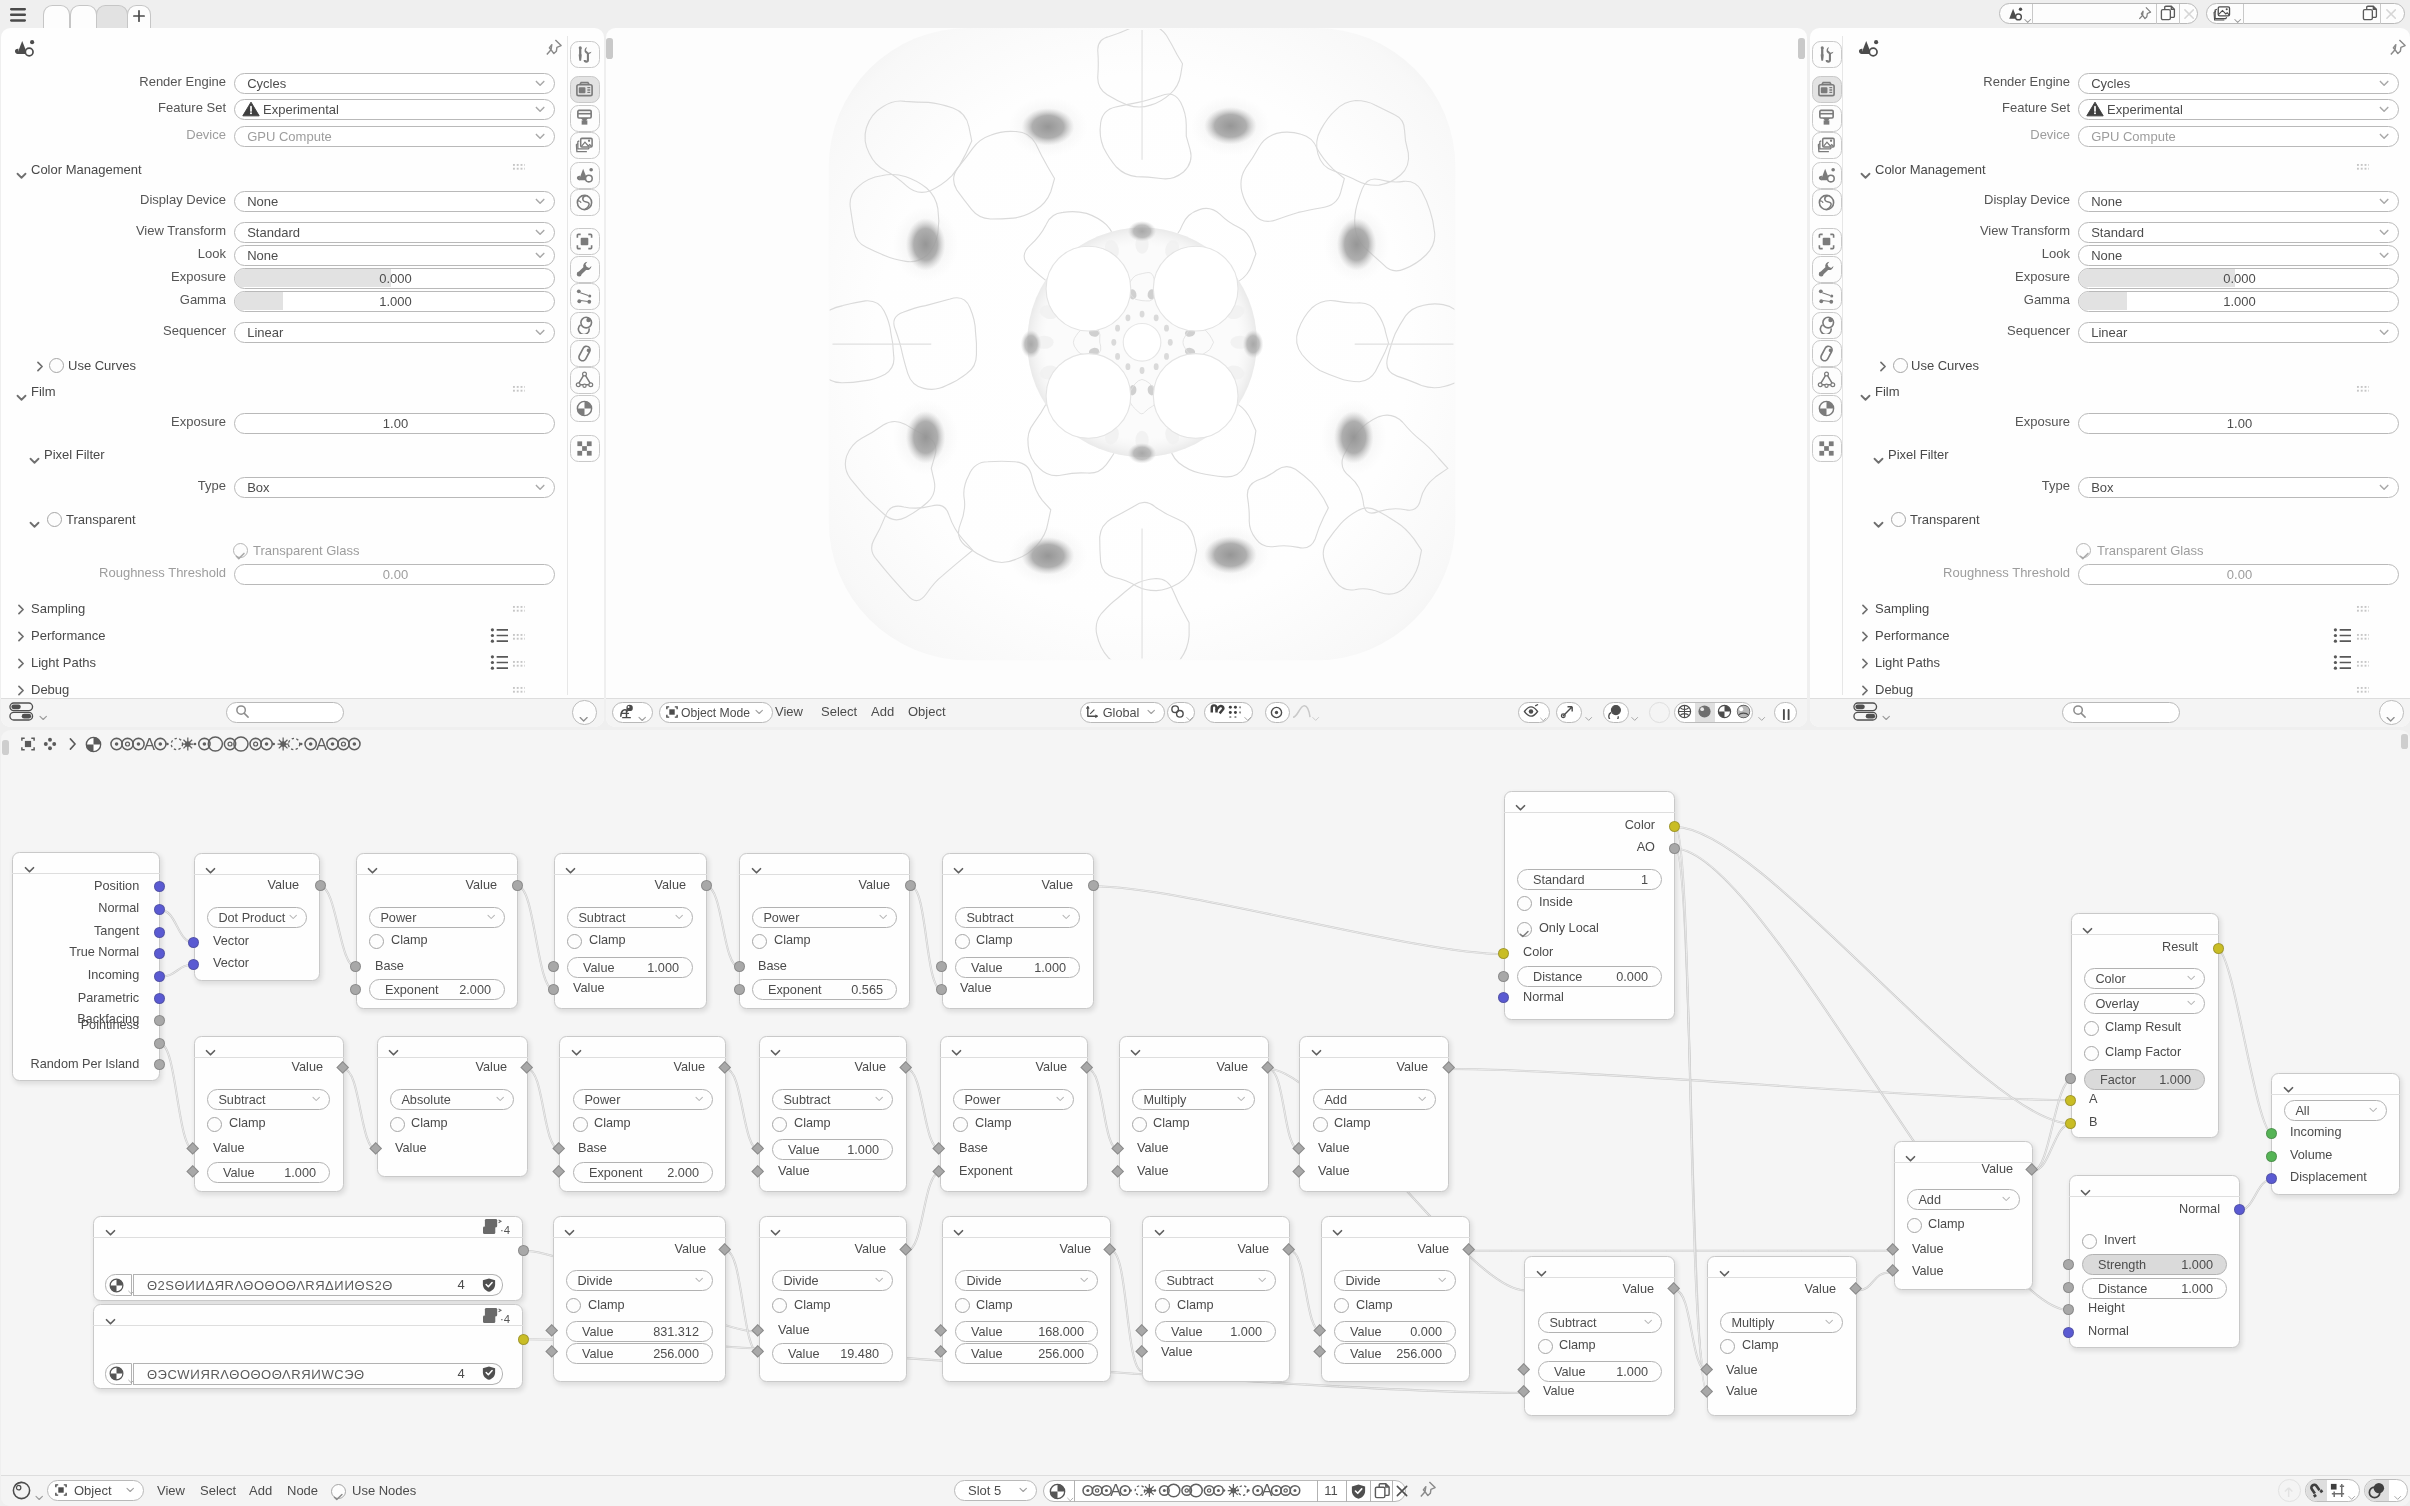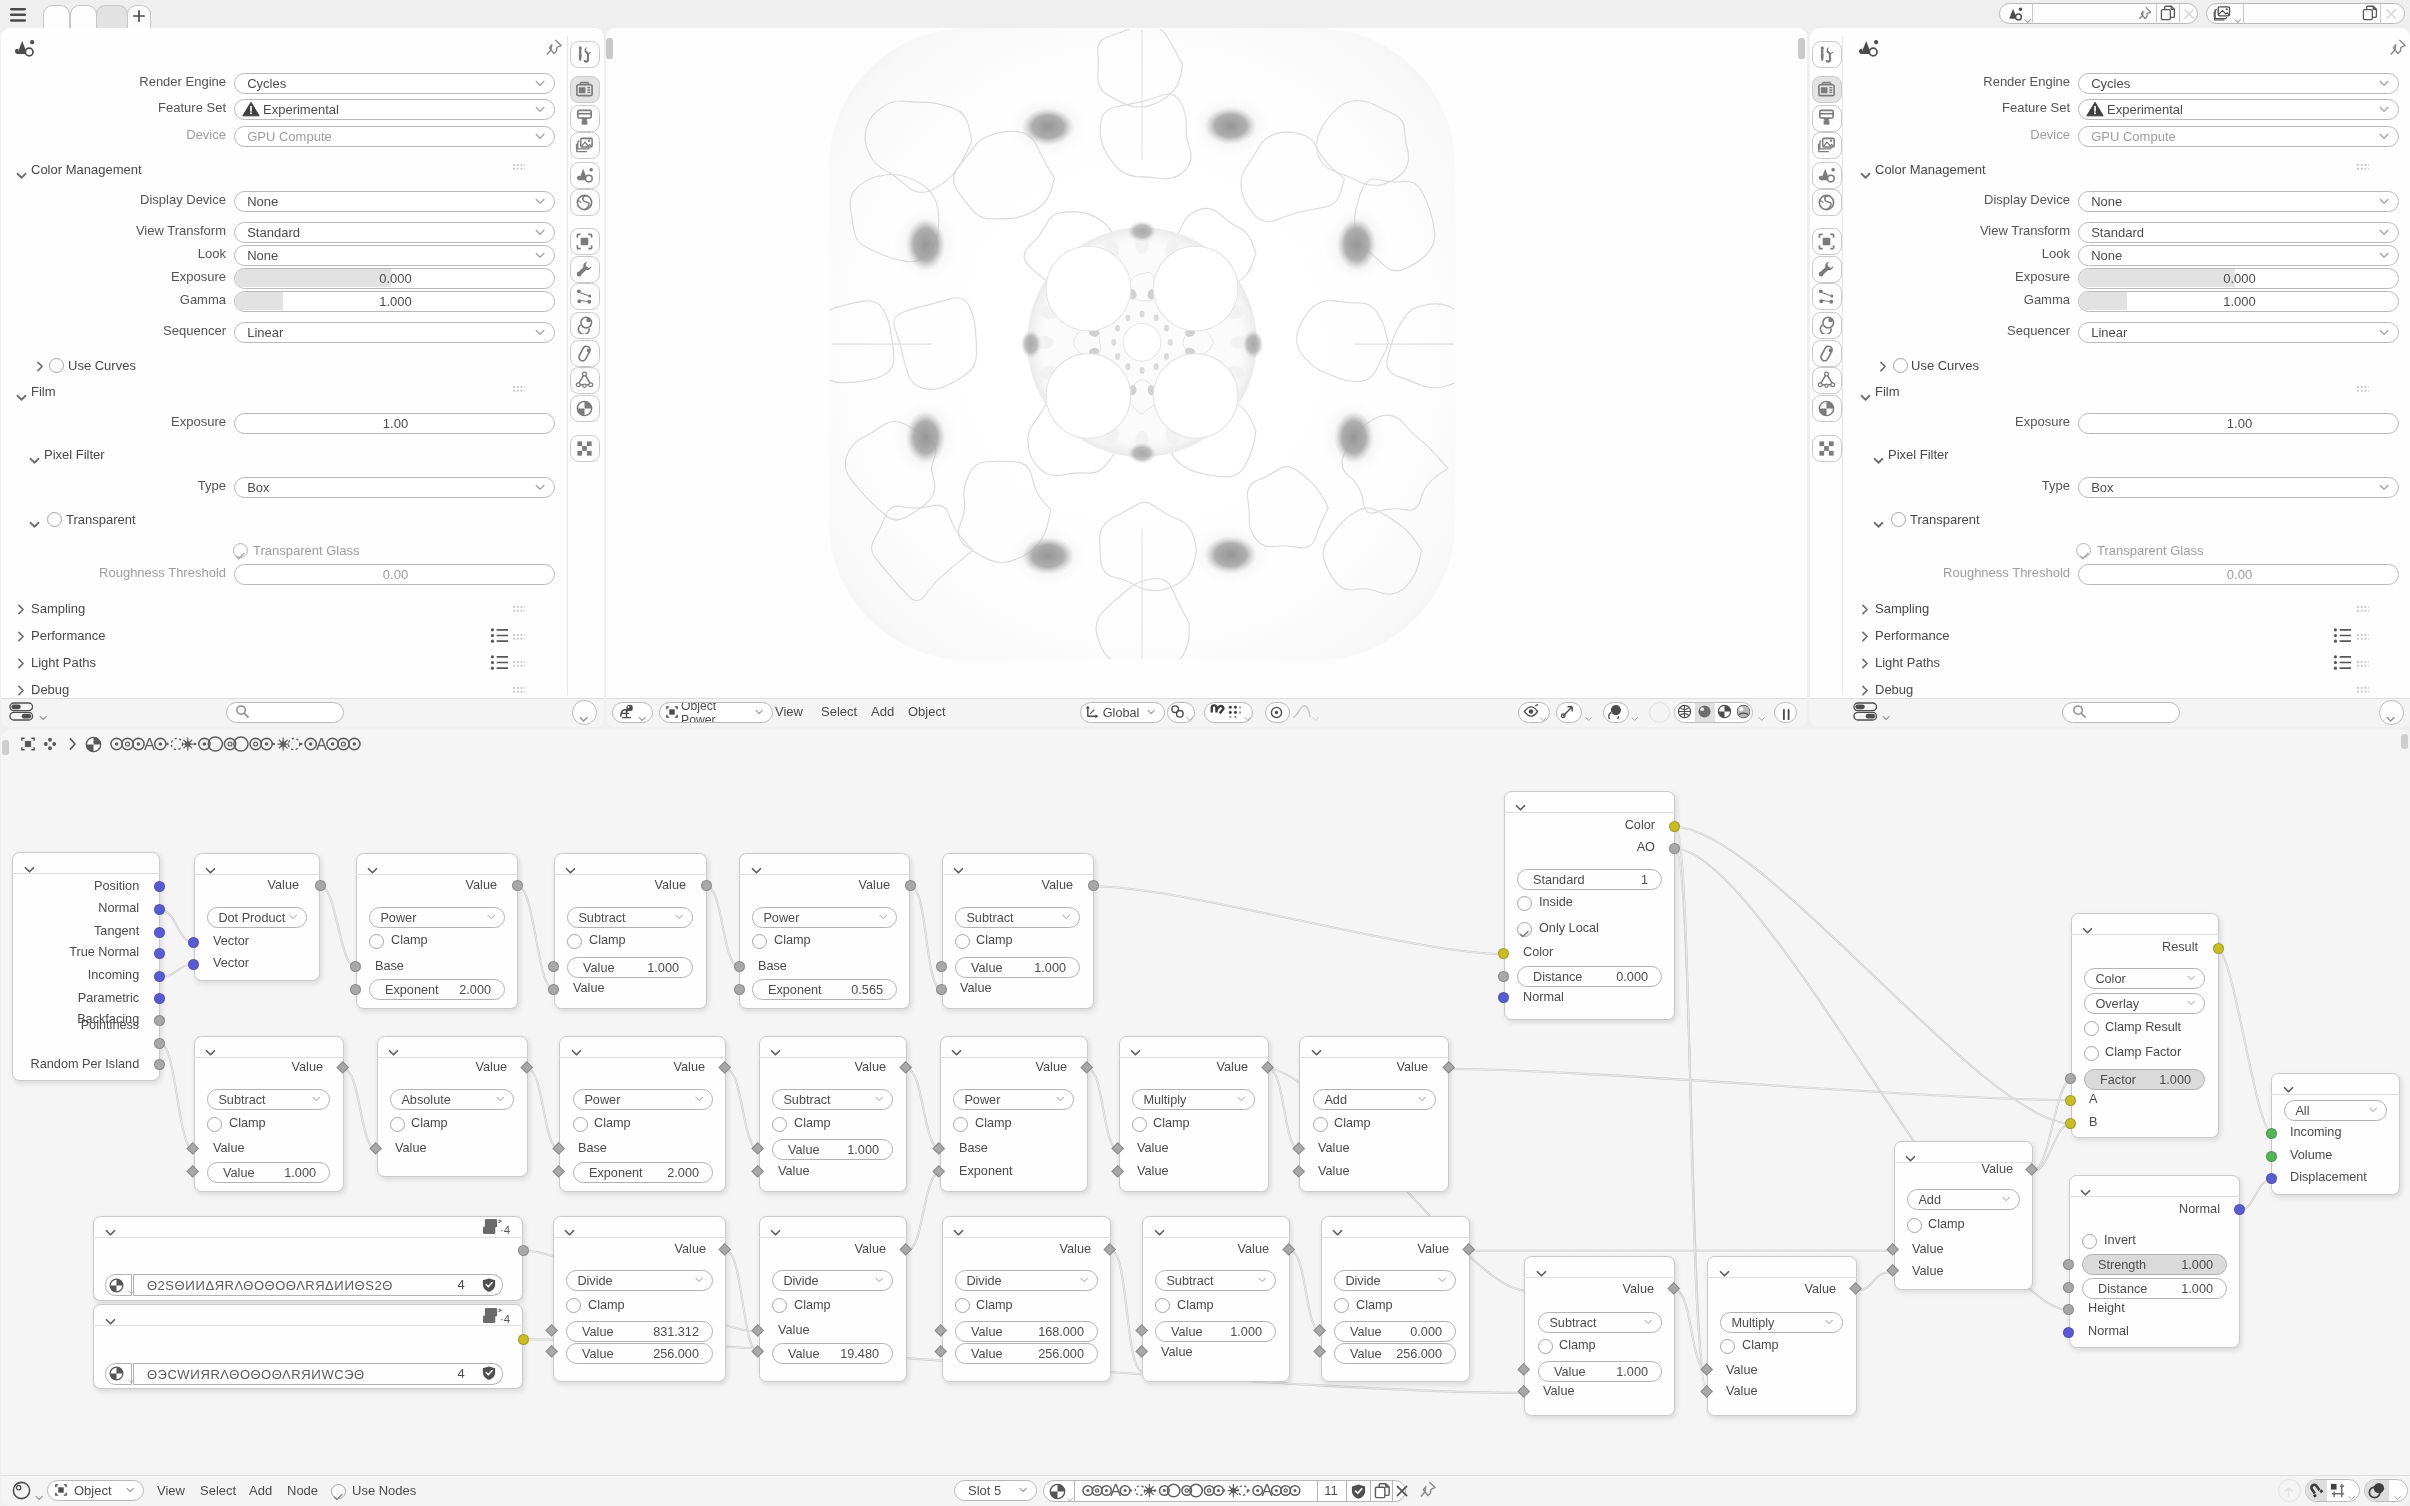--- a/index.html
+++ b/index.html
@@ -747,21 +747,21 @@
       <path d="M3 14 C3 8 7 5.5 10 8.5 M3.5 11 H11" stroke="#4a4a4a" stroke-width="1.5" fill="none" stroke-linecap="round"></path>
       <path d="M5 15.5 H13 M9 8 V15.5" stroke="#4a4a4a" stroke-width="1.5" stroke-linecap="round"></path>
       <circle cx="12.3" cy="5.2" r="3.4" fill="#4a4a4a"></circle>
       <circle cx="11.2" cy="4.2" r="1" fill="#fff"></circle>
     </svg></div>
 <div class="abs" style="left:637px;top:709px"><svg width="10.4" height="6.6" viewBox="0 0 13 8">
       <path d="M2.5 1.5 L6.5 5.5 L10.5 1.5" stroke="#a0a0a0" fill="none" stroke-width="1.4" stroke-linecap="round" stroke-linejoin="round"></path>
     </svg></div>
 
 <div class="pill" style="left:659px;top:702px;width:114px;height:21px">
-    <span style="margin-left:21px;font-size:12.2px">Object Power</span>
+    <span style="margin-left:21px;font-size:12.2px">Object Mode</span>
     <span class="chev">
       <svg width="10.4" height="6.6" viewBox="0 0 13 8">
         <path d="M2.5 1.5 L6.5 5.5 L10.5 1.5" stroke="#a0a0a0" fill="none" stroke-width="1.4" stroke-linecap="round" stroke-linejoin="round"></path>
       </svg>
     </span>
   </div>
 <div class="abs" style="left:665px;top:705px"><svg width="14" height="14" viewBox="0 0 15 15">
       <path d="M2 4.5 V2 H4.5 M10.5 2 H13 V4.5 M13 10.5 V13 H10.5 M4.5 13 H2 V10.5" fill="none" stroke="#4c4c4c" stroke-width="1.5"></path>
       <rect x="4.6" y="4.6" width="5.8" height="5.8" fill="#4c4c4c"></rect>
     </svg></div>

